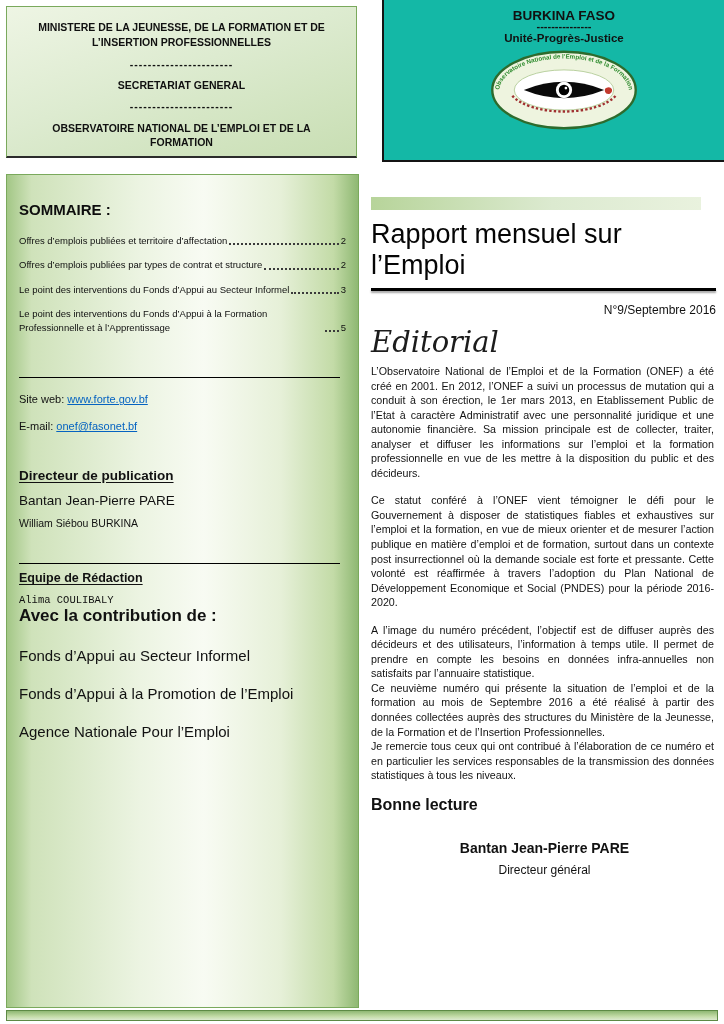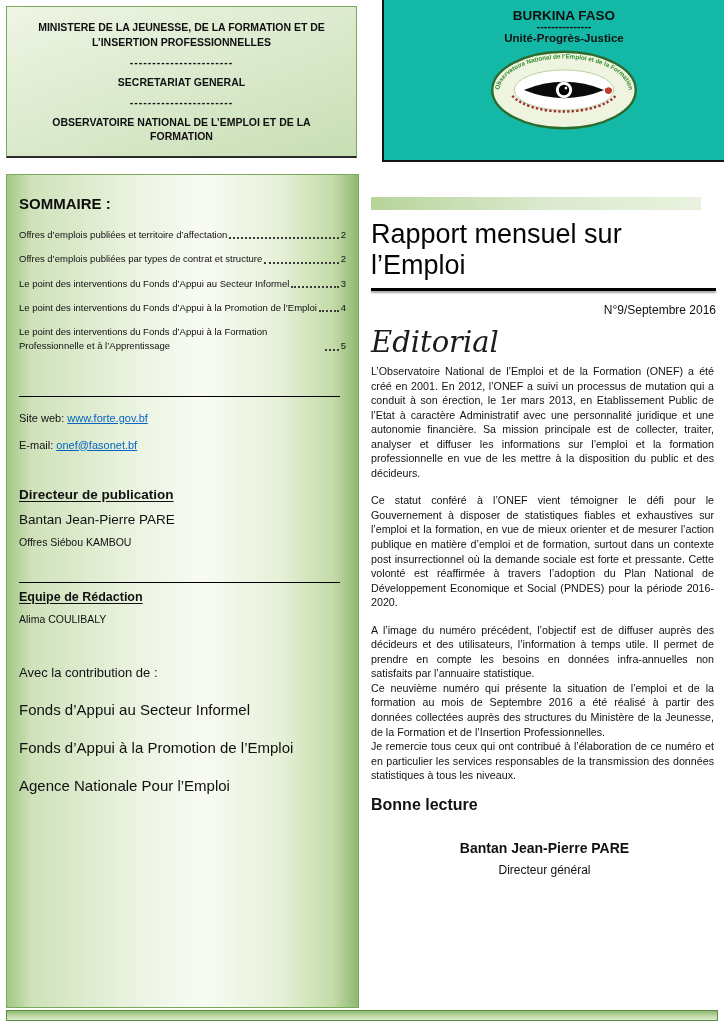--- a/index.html
+++ b/index.html
@@ -7,60 +7,60 @@
   body { font-family: "Liberation Sans", "DejaVu Sans", sans-serif; color: #111; }
 
   .page { position: relative; width: 724px; height: 1024px; background: #fff; overflow: hidden; margin: 0 auto; }
 
   
   .ministry-box {
     position: absolute; left: 6px; top: 6px; width: 351px; height: 152px;
     border: 1px solid #7aa95c; border-bottom: 2px solid #2b2b2b;
     background: linear-gradient(160deg, #eef5e4 0%, #ddebd0 45%, #c8deb3 100%);
     display: flex; flex-direction: column; justify-content: space-between; align-items: center;
-    text-align: center; padding: 13px 14px 12px;
+    text-align: center; padding: 13px 14px 6px;
   }
   .m-line { font-weight: bold; font-size: 10.5px; line-height: 1.4; color: #101010; }
   .m-sep  { font-weight: bold; font-size: 10.5px; letter-spacing: 1px; color: #101010; }
 
   .country-box {
     position: absolute; left: 382px; top: 0; width: 362px; height: 162px;
     border-left: 2px solid #141414; border-bottom: 2px solid #141414;
     text-align: center; padding-top: 8px; background: #14b8a6;
   }
   .c-name  { font-weight: bold; font-size: 13.5px; }
   .c-sep   { font-weight: bold; font-size: 11px; margin-top: -3px; }
   .c-motto { font-weight: bold; font-size: 11.5px; }
   .logo    { margin-top: 2px; }
 
   
   .sidebar {
     position: absolute; left: 6px; top: 174px; width: 353px; height: 834px;
     border: 1px solid #7aa95c;
     background: linear-gradient(90deg, #a3c786 0%, #cfe2ba 7%, #ecf4e2 38%, #f8fbf3 56%, #e6f0d8 78%, #c3dba7 93%, #8fb873 100%);
-    padding: 20px 12px 0 12px; overflow: hidden;
+    padding: 26px 12px 0 12px; overflow: hidden;
   }
   .sommaire { font-size: 15px; font-weight: bold; color: #0d0d0d; margin-bottom: 16px; }
   .toc-item { display: flex; align-items: flex-end; font-size: 9.5px; line-height: 1.5; margin-bottom: 10px; color: #101010; }
   .toc-label { flex: 0 1 auto; }
   .toc-leader { flex: 1 0 14px; border-bottom: 2px dotted #3a3a3a; margin: 0 2px 3px 2px; }
   .toc-page { flex: 0 0 auto; }
   .rule { border: none; border-top: 1px solid #000; margin-right: 6px; }
   .rule-1 { margin-top: 42px; }
   .rule-2 { margin-top: 34px; }
   .contact { font-size: 11px; margin-top: 15px; }
   .contact a { color: #0563c1; text-decoration: underline; cursor: pointer; }
   .side-heading { font-size: 13.5px; font-weight: bold; text-decoration: underline; text-underline-offset: 2px; }
   .h-director { margin-top: 36px; }
   .n-director { font-size: 13.5px; margin-top: 10px; }
   .h-editors  { margin-top: 13px; }
   .n-editor   { font-size: 10.5px; margin-top: 9px; }
   .h-team     { margin-top: 7px; font-size: 12.5px; }
-  .n-team     { font-size: 10.5px; margin-top: 9px; }
-  .h-contrib  { margin-top: 40px; font-size: 13px; font-weight: normal; }
+  .n-team     { font-size: 10.5px; margin-top: 9px; font-family: Liberation Mono, monospace; }
+  .h-contrib  { font-size: 17px; font-weight: bold; }
   .contrib-item { font-size: 15px; margin-top: 21px; }
 
   
   .main { position: absolute; left: 371px; top: 197px; width: 347px; }
   .title-bar { width: 330px; height: 13px; background: linear-gradient(90deg, #b7d49a 0%, #dcead0 55%, #e9f2de 100%); }
   .title { font-size: 27px; font-weight: 400; color: #050505; margin: 9px 0 7px; letter-spacing: 0; }
   .title-rule { border-top: 3px solid #000; box-shadow: 0 2px 2px rgba(0,0,0,0.35); margin-bottom: 12px; margin-right: 2px; }
   .issue { text-align: right; font-size: 12px; margin-bottom: 8px; padding-right: 2px; }
   .editorial { font-family: "DejaVu Serif", serif; font-style: italic; font-size: 29px; font-weight: 400; color: #1c1c1c; margin: 0 0 5px; }
   .para { font-size: 10.7px; line-height: 1.36; text-align: justify; color: #121212; margin: 0 0 13px; width: 343px; }
@@ -127,40 +127,35 @@
         <span class="toc-label">Offres d’emplois publiées par types de contrat et structure</span>
         <span class="toc-leader"></span>
         <span class="toc-page">2</span>
       </div>
       <div class="toc-item">
         <span class="toc-label">Le point des interventions du Fonds d’Appui au Secteur Informel</span>
         <span class="toc-leader"></span>
         <span class="toc-page">3</span>
       </div>
       <div class="toc-item">
-        <span class="toc-label">Le point des interventions du Fonds d’Appui à la Promotion de l’Emploi</span>
-        <span class="toc-leader"></span>
-        <span class="toc-page">4</span>
-      </div>
-      <div class="toc-item">
         <span class="toc-label">Le point des interventions du Fonds d’Appui à la Formation Professionnelle et à l’Apprentissage</span>
         <span class="toc-leader"></span>
         <span class="toc-page">5</span>
       </div>
     </div>
 
     <hr class="rule rule-1">
 
     <p class="contact"><span>Site web: </span><a>www.forte.gov.bf</a></p>
     <p class="contact"><span>E-mail: </span><a>onef@fasonet.bf</a></p>
 
     <div class="side-heading h-director">Directeur de publication</div>
     <div class="n-director">Bantan Jean-Pierre  PARE</div>
 
-    <div class="n-editor">Offres Siébou KAMBOU</div>
+    <div class="n-editor">William Siébou BURKINA</div>
 
     <hr class="rule rule-2">
 
     <div class="side-heading h-team">Equipe de Rédaction</div>
     <div class="n-team">Alima COULIBALY</div>
 
     <div class="h-contrib">Avec la contribution de :</div>
     <div class="contrib-item">Fonds d’Appui au Secteur Informel</div>
     <div class="contrib-item">Fonds d’Appui à la Promotion de l’Emploi</div>
     <div class="contrib-item">Agence Nationale Pour l’Emploi</div>

